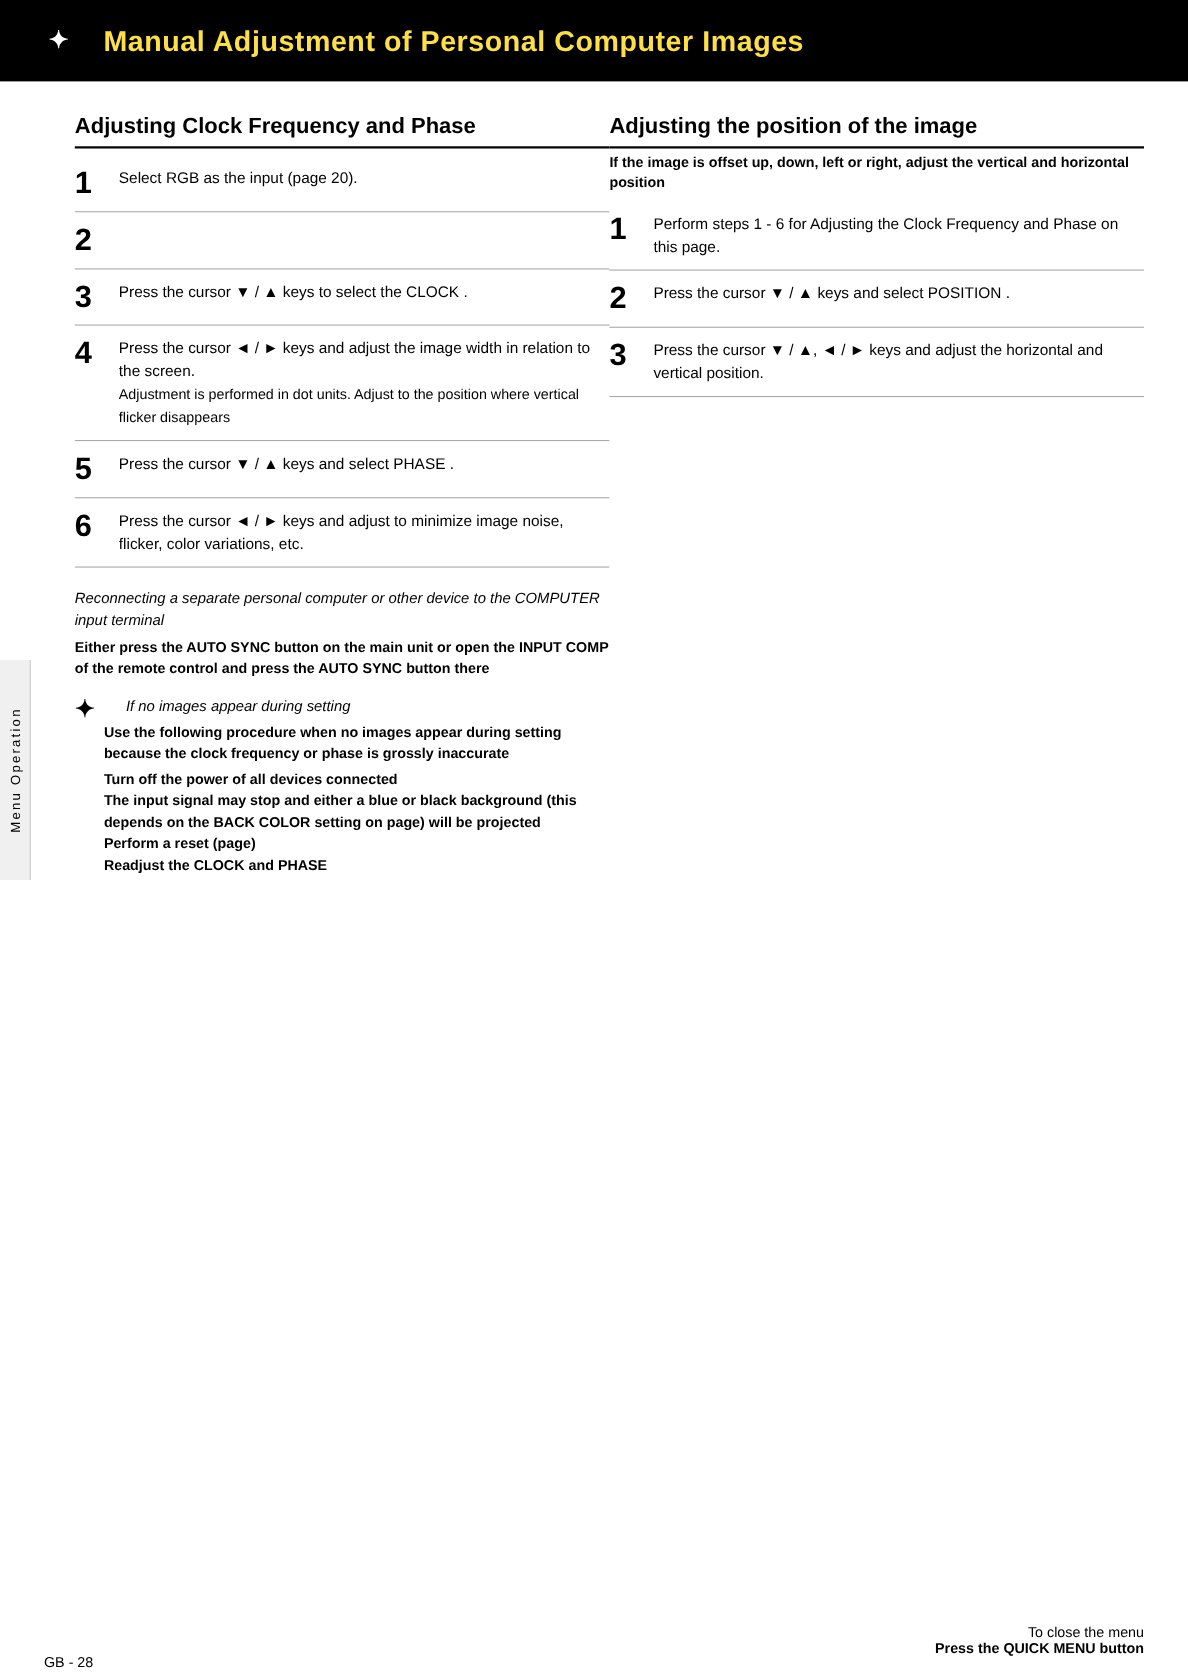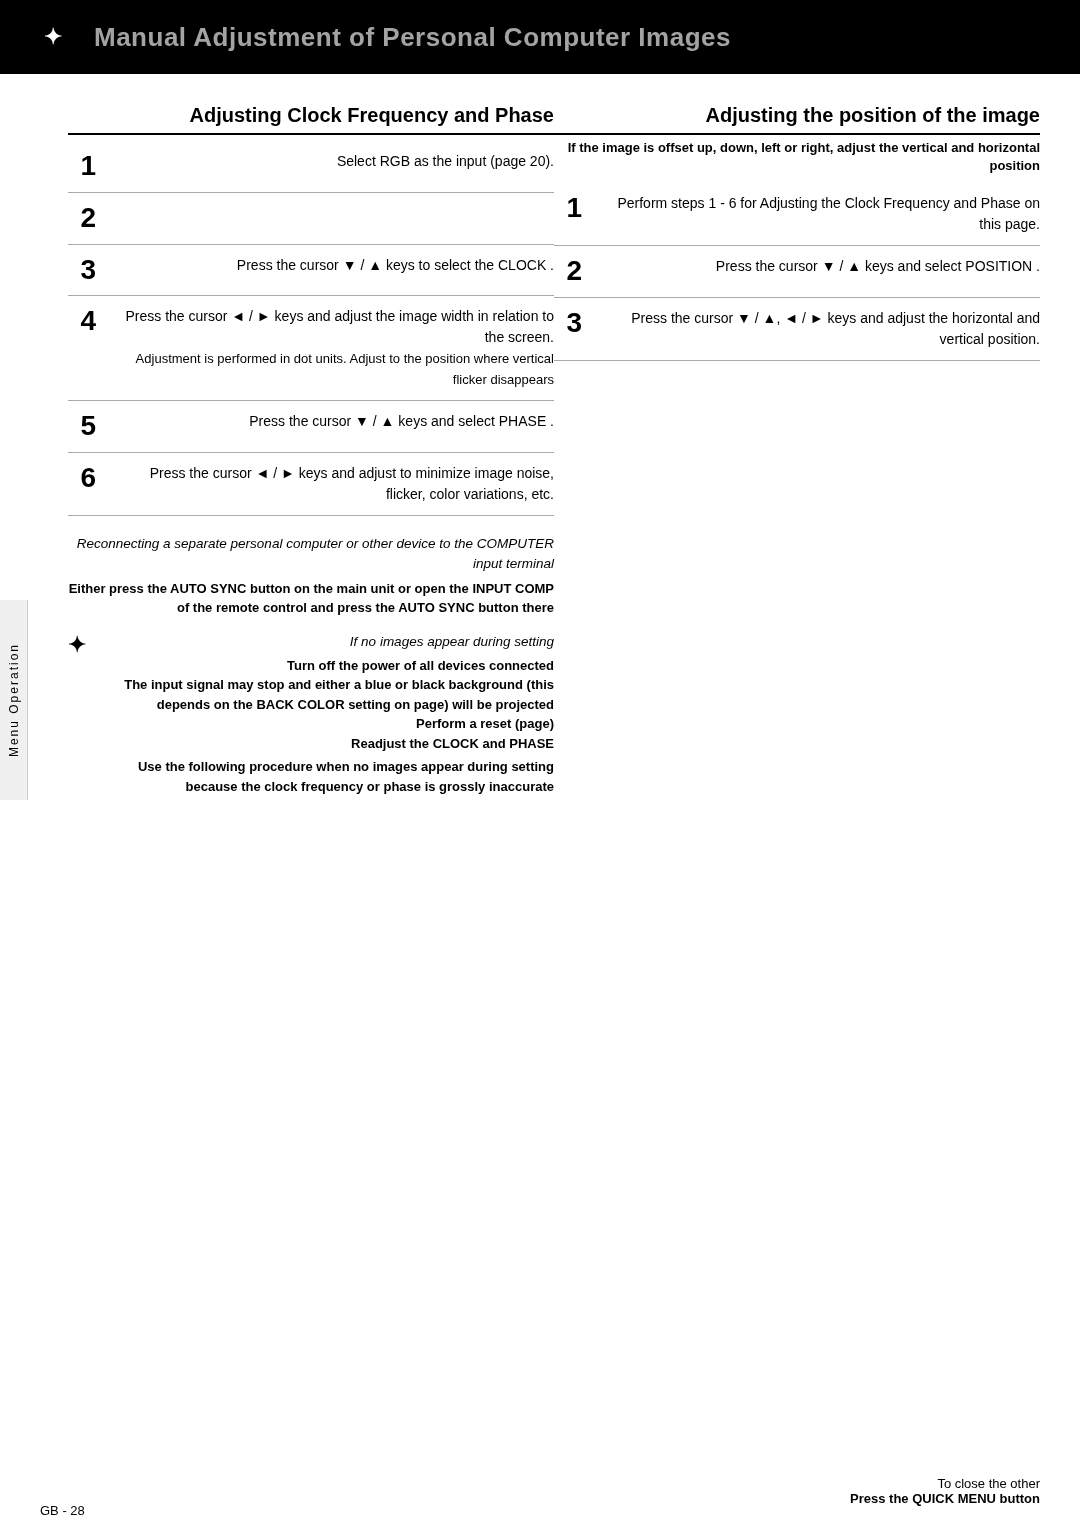--- a/index.html
+++ b/index.html
@@ -28,31 +28,30 @@
       display: flex;
       align-items: center;
       gap: 16px;
     }
     .header-icon {
       width: 38px;
       height: 38px;
       flex-shrink: 0;
     }
     .header-title {
-      color: #a3a3a3;
+      color: #fde047;
       font-size: 26px;
       font-weight: bold;
       letter-spacing: 0.5px;
     }
 
     
     .content {
       display: flex;
       padding: 30px 40px 40px 40px;
-      text-align: right;
     }
 
     .left-col {
       flex: 1;
       min-width: 0;
     }
 
     .right-col {
       flex: 1;
       min-width: 0;
@@ -227,26 +226,26 @@
         <div class="step-content">Press the cursor ◄ / ► keys and adjust to minimize image noise, flicker, color variations, etc.</div>
       </div>
 
       <div class="italic-note">Reconnecting a separate personal computer or other device to the COMPUTER input terminal</div>
       <div class="bold-note">Either press the AUTO SYNC button on the main unit or open the INPUT COMP of the remote control and press the AUTO SYNC button there</div>
 
       <div style="display:flex; align-items:flex-start; gap:8px; margin-top:14px;">
         <div style="font-size:22px; font-weight:bold; flex-shrink:0;">✦</div>
         <div>
 
-          <div class="italic-note" style="margin-top:0;">If no images appear during setting</div>
+          <div class="italic-note" style="margin-top:0;margin-left:20px;">If no images appear during setting</div>
+          <div class="bold-note">Use the following procedure when no images appear during setting because the clock frequency or phase is grossly inaccurate</div>
           <div class="bold-note" style="white-space:pre-line;">Turn off the power of all devices connected
 The input signal may stop and either a blue or black background (this depends on the BACK COLOR setting on page) will be projected
 Perform a reset (page)
 Readjust the CLOCK and PHASE</div>
-          <div class="bold-note">Use the following procedure when no images appear during setting because the clock frequency or phase is grossly inaccurate</div>
         </div>
       </div>
 
     </div>
 
     <div class="right-col">
 
       <div class="right-section-title">Adjusting the position of the image</div>
       <div class="right-subtitle">If the image is offset up, down, left or right, adjust the vertical and horizontal position</div>
 
@@ -264,21 +263,21 @@
         <div class="step-number">3</div>
         <div class="step-content">Press the cursor ▼ / ▲, ◄ / ► keys and adjust the horizontal and vertical position.</div>
       </div>
 
     </div>
 
   </div>
 
   <div class="footer">
     <div class="footer-close">
-      <span>To close the other</span>
+      <span>To close the menu</span>
     </div>
     <div class="footer-close">
       <span class="bold">Press the QUICK MENU button</span>
     </div>
   </div>
 
   <div class="page-number">GB - 28</div>
 
 </div>
 

